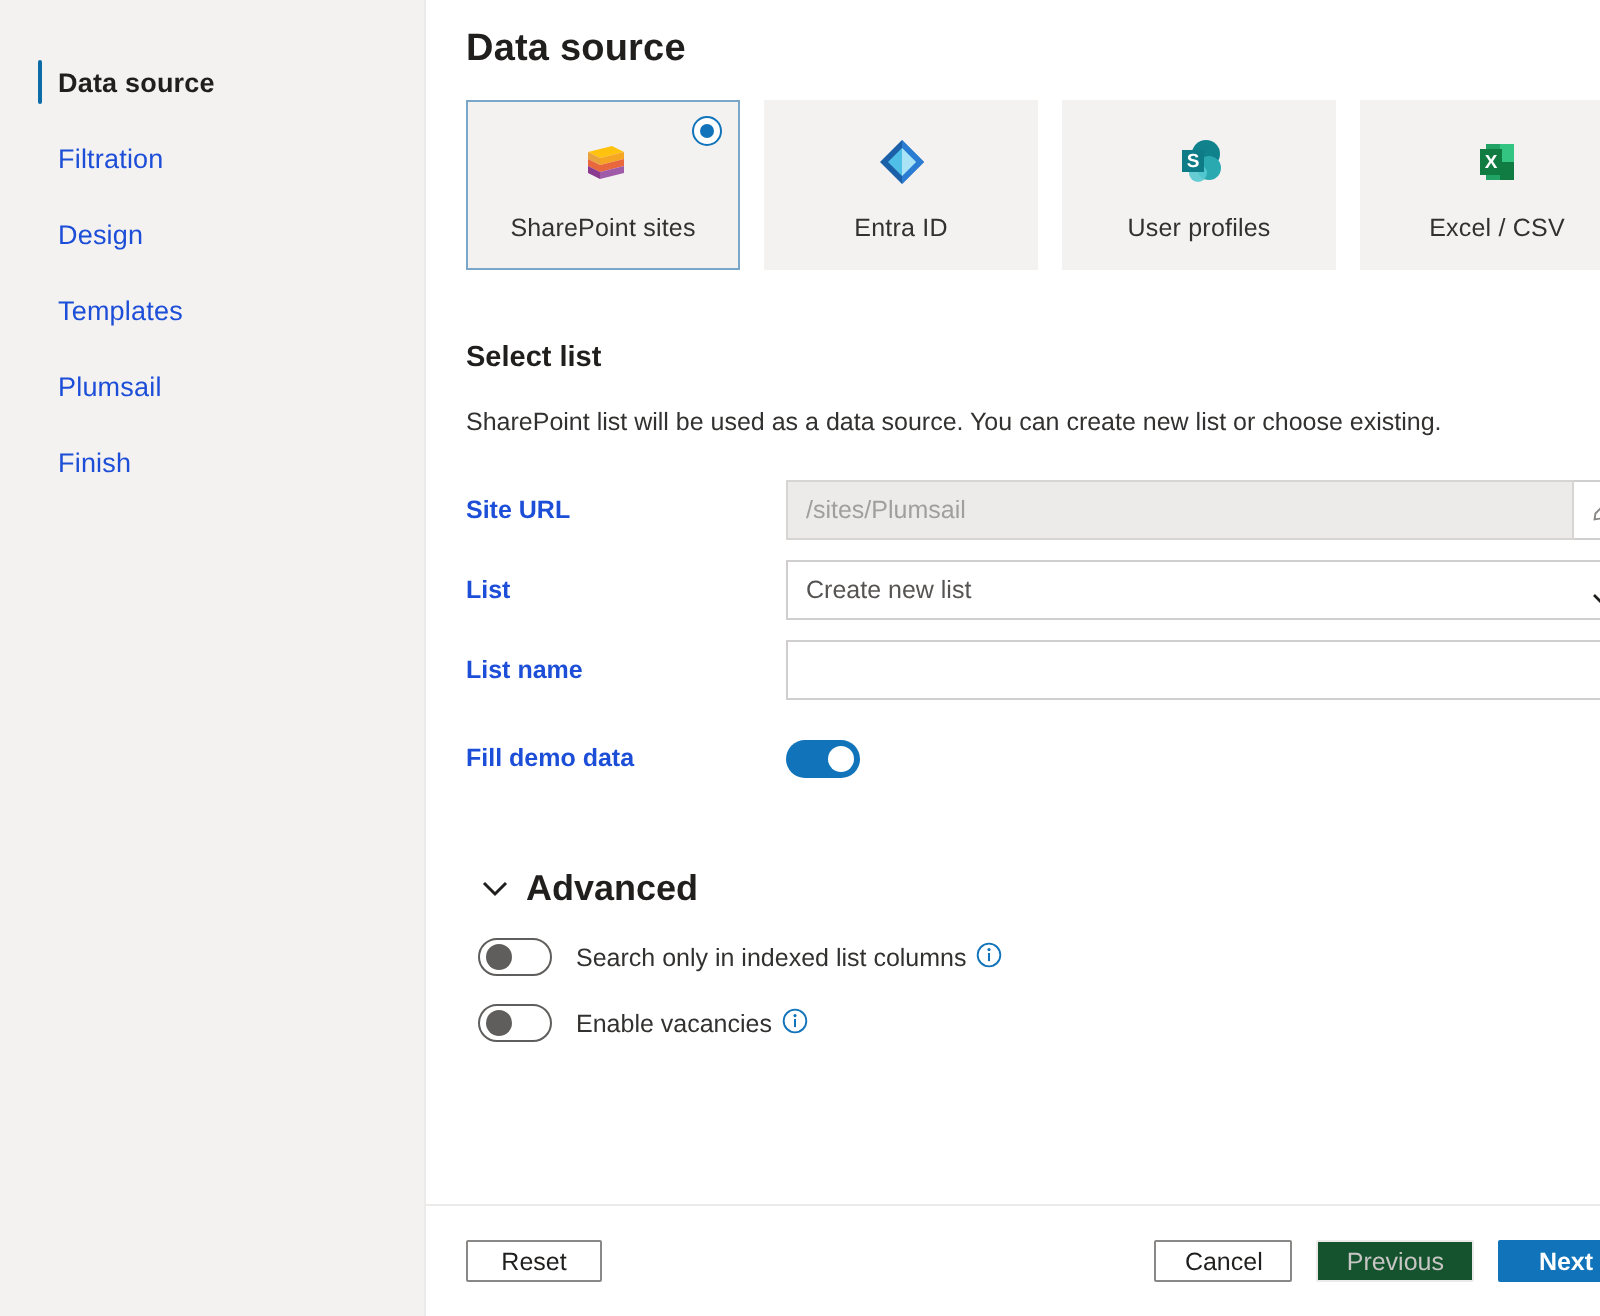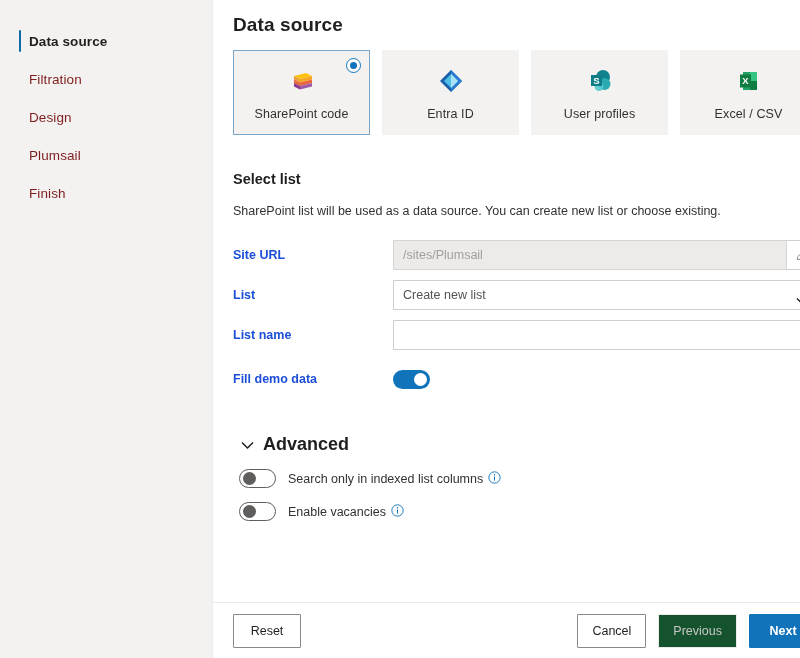--- a/index.html
+++ b/index.html
@@ -25,21 +25,21 @@
     border-right: 1px solid #edebe9;
     padding-top: 22px;
   }
   .nav-item {
     position: relative;
     height: 38px;
     display: flex;
     align-items: center;
     padding-left: 29px;
     font-size: 13.5px;
-    color: #7f1d1d;
+    color: #1d4ed8;
     letter-spacing: .1px;
     cursor: pointer;
   }
   .nav-item.active { color: #201f1e; font-weight: 600; }
   .nav-item .accent {
     position: absolute;
     left: 19px; top: 8px;
     width: 2px; height: 22px;
     background: #0b6ca8;
     border-radius: 1px;
@@ -236,21 +236,21 @@
   .footer {
     position: absolute;
     left: 0; right: 0; bottom: 0;
     height: 56px;
     border-top: 1px solid #edebe9;
     display: flex;
     align-items: center;
     padding: 0 28px 0 20px;
   }
   .btn {
-    height: 34px;
+    height: 21px;
     min-width: 68px;
     padding: 0 14px;
     font-size: 12.5px;
     font-family: "Liberation Sans", sans-serif;
     border: 1px solid #8a8886;
     background: #ffffff;
     color: #201f1e;
     cursor: pointer;
     border-radius: 1px;
   }
@@ -282,20 +282,24 @@
       <span class="accent"></span>
       <span>Data source</span>
     </div>
     <div class="nav-item">
 
       <span>Filtration</span>
     </div>
     <div class="nav-item">
 
       <span>Design</span>
+    </div>
+    <div class="nav-item">
+
+      <span>Templates</span>
     </div>
     <div class="nav-item">
 
       <span>Plumsail</span>
     </div>
     <div class="nav-item">
 
       <span>Finish</span>
     </div>
   </div>
@@ -312,21 +316,21 @@
           <svg width="32" height="32" viewBox="0 0 32 32">
             <polygon points="8,11 20,8 26,11 14,14" fill="#ffc20e"></polygon>
             <polygon points="8,11 14,14 14,17.5 8,14.5" fill="#e8a33d"></polygon>
             <polygon points="14,14 26,11 26,14.5 14,17.5" fill="#f5a623"></polygon>
             <polygon points="8,14.5 14,17.5 14,21 8,18" fill="#e8673c"></polygon>
             <polygon points="14,17.5 26,14.5 26,18 14,21" fill="#e8673c"></polygon>
             <polygon points="8,18 14,21 14,24.5 8,21.5" fill="#8a3a8f"></polygon>
             <polygon points="14,21 26,18 26,21.5 14,24.5" fill="#a05ba8"></polygon>
           </svg>
         </span>
-        <span class="card-label">SharePoint code</span>
+        <span class="card-label">SharePoint sites</span>
       </div>
 
       <div class="card">
 
         <span class="card-icon">
           <svg width="32" height="32" viewBox="0 0 32 32">
             <polygon points="16,5 27,16 16,27 5,16" fill="#1b5fa8"></polygon>
             <polygon points="16,5 27,16 16,27" fill="#2b7cd3"></polygon>
             <polygon points="16,9 23,16 16,23 9,16" fill="#50bfe8"></polygon>
             <polygon points="16,9 23,16 16,23" fill="#a9e3f5"></polygon>

